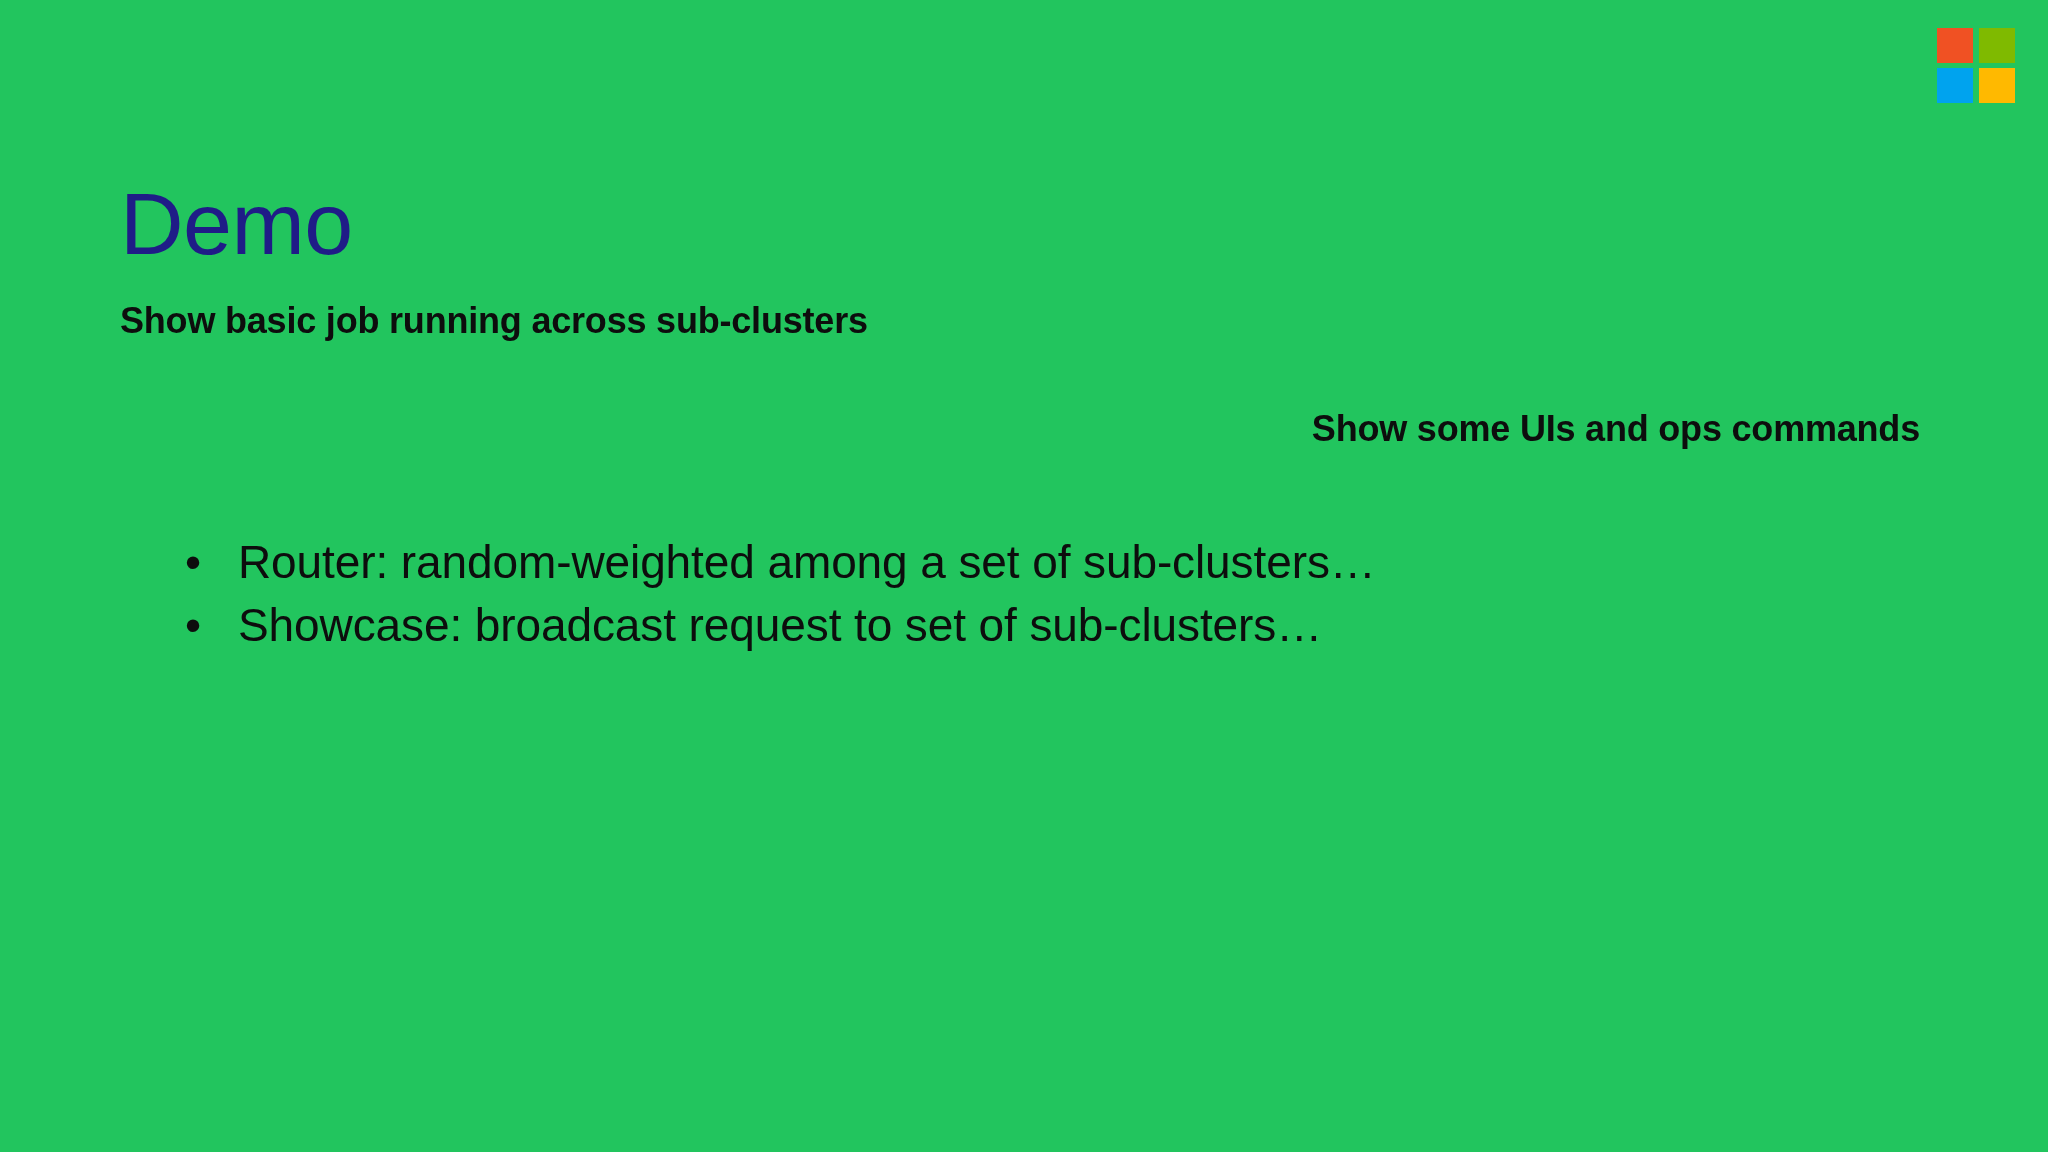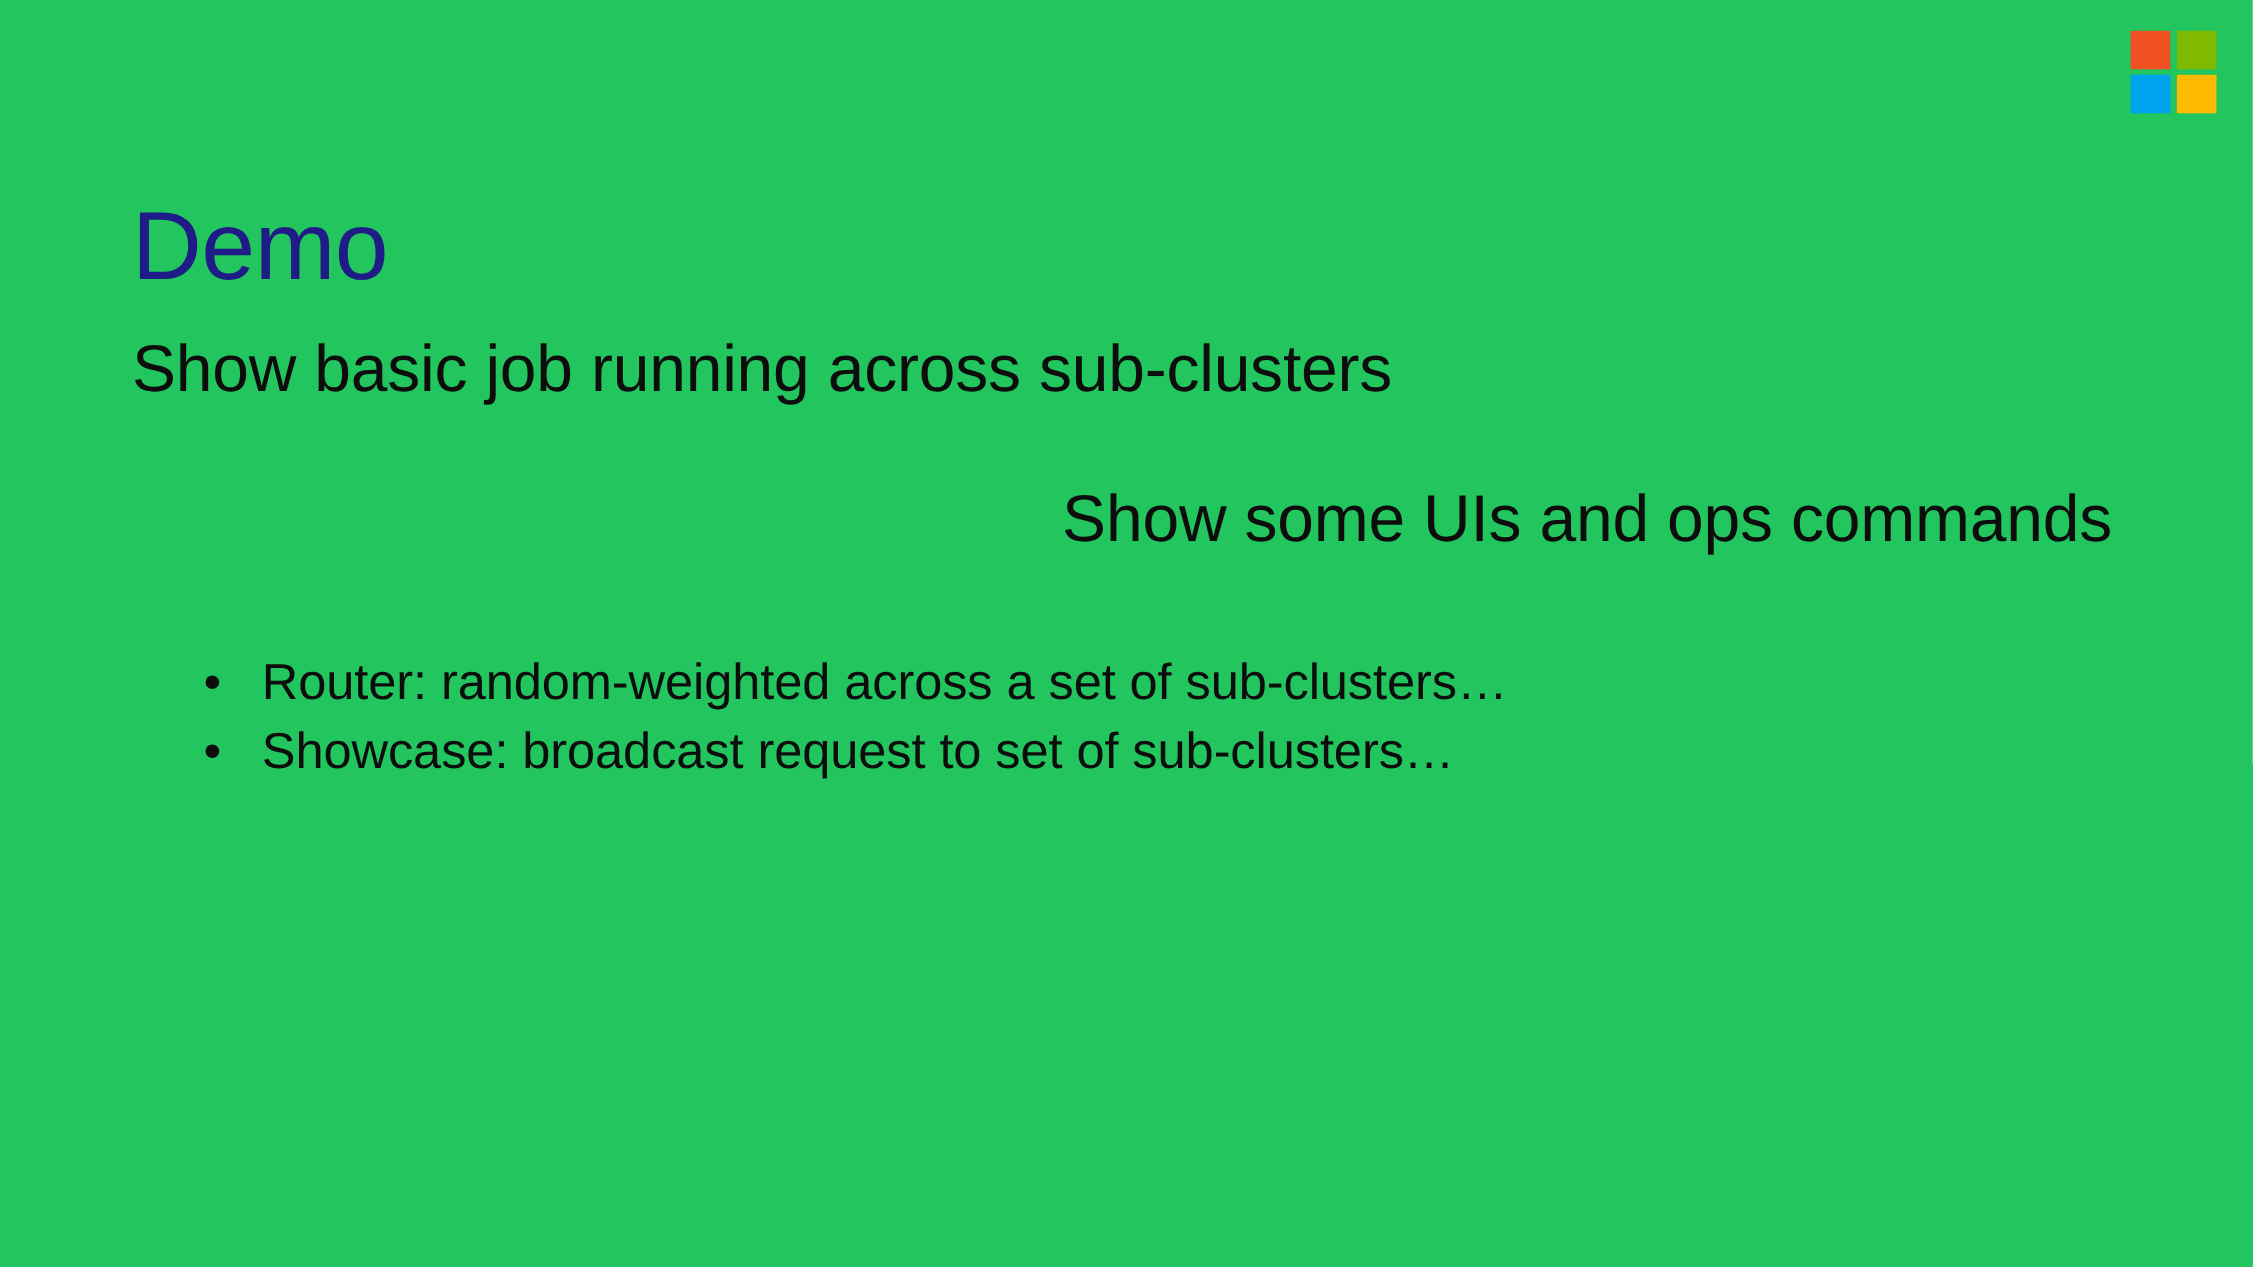--- a/index.html
+++ b/index.html
@@ -48,23 +48,23 @@
   }
 
   
   #body {
     position: absolute;
     left: 120px;
     top: 300px;
     width: 1800px;
   }
   .lvl1 {
-    font-size: 60px;
+    font-size: 36px;
     line-height: 1.18;
-    font-weight: 400;
+    font-weight: 700;
     color: #0d0d0d;
     letter-spacing: -0.2px;
     white-space: nowrap;
   }
   .lvl1 em {
     font-style: italic;
   }
   .spacer-line {
     font-size: 56px;
     line-height: 1.18;
@@ -115,21 +115,21 @@
     <div class="lvl1" style="color: rgb(13, 13, 13);">Show basic job running across sub-clusters</div>
     <div class="spacer-line"></div>
 
     <div class="lvl1" style="color: rgb(13, 13, 13); text-align: right;">Show some UIs and ops commands</div>
     <div class="spacer-line"></div>
 
 
     <ul class="bullets">
       <li class="bullet-item" style="color: rgb(13, 13, 13);">
         <span class="bullet-marker" style="color: rgb(13, 13, 13);">•</span>
-        <span>Router: random-weighted across a set of sub-clusters…</span>
+        <span>Router: random-weighted among a set of sub-clusters…</span>
       </li>
       <li class="bullet-item" style="color: rgb(13, 13, 13);">
         <span class="bullet-marker" style="color: rgb(13, 13, 13);">•</span>
         <span>Showcase: broadcast request to set of sub-clusters…</span>
       </li>
     </ul>
 
   </div>
 </div>
 

